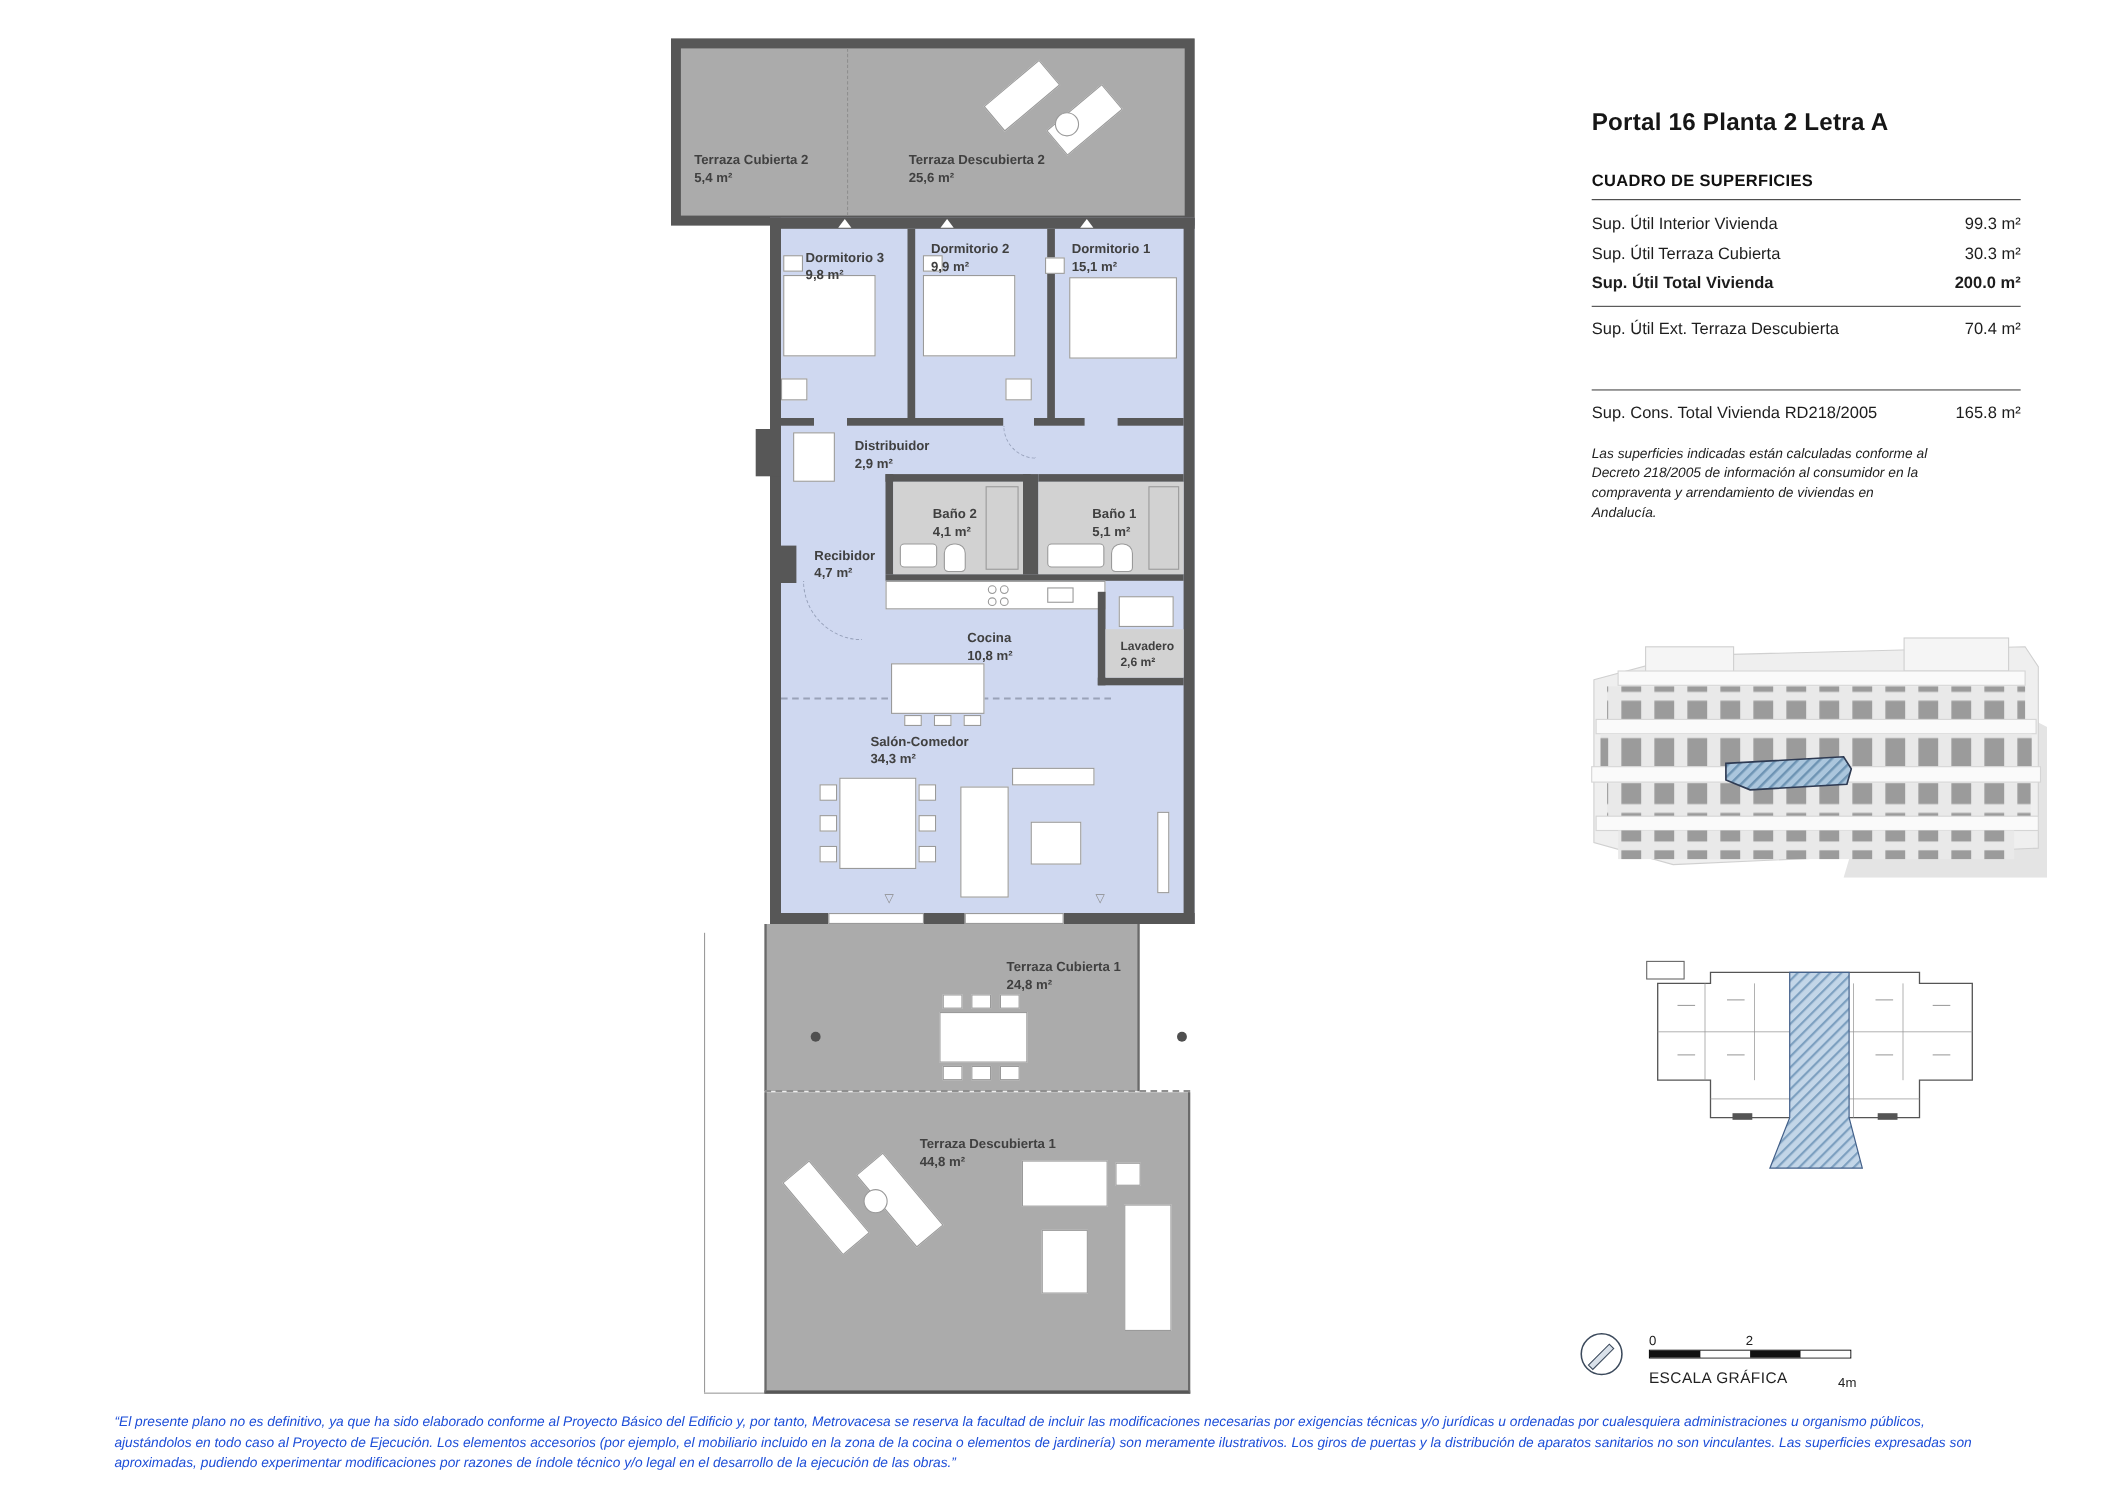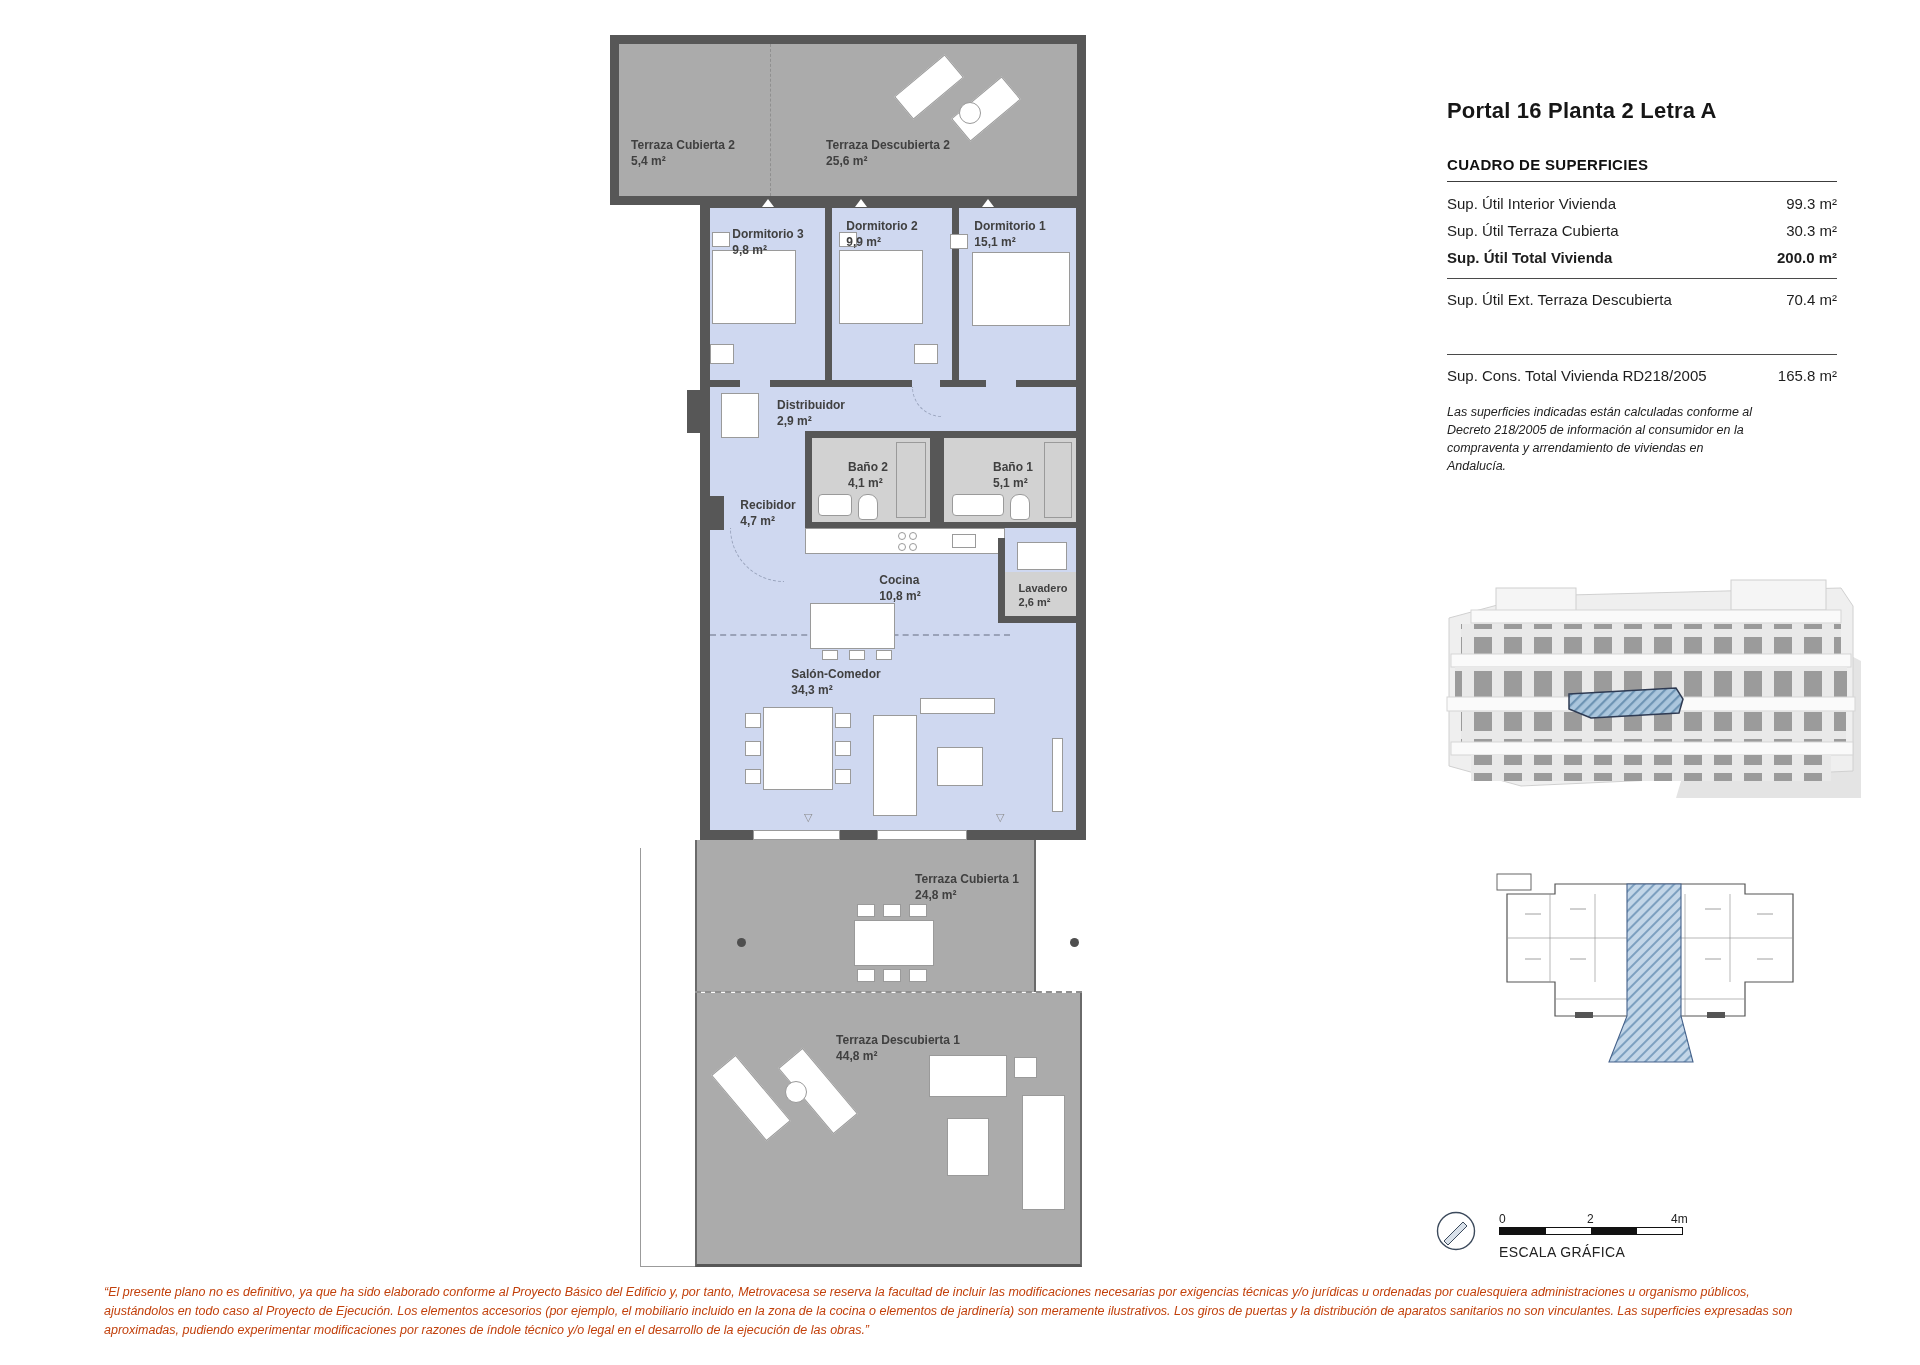--- a/index.html
+++ b/index.html
@@ -54,28 +54,28 @@
   .note { font-size:12.5px; font-style:italic; color:#222; line-height:1.45; margin-top:14px; width:315px; }
 
   .render-svg { position:absolute; left:-6px; top:468px; }
   .keyplan-svg { position:absolute; left:48px; top:766px; }
 
   .scale-area { position:absolute; left:-12px; top:1112px; width:360px; display:flex; gap:22px; }
   .scalebar { position:relative; width:200px; padding-top:2px; }
   .scalebar-labels { position:relative; height:15px; font-size:12px; color:#222; }
   .scalebar-labels .t0 { position:absolute; left:0; }
   .scalebar-labels .t2 { position:absolute; left:88px; }
-  .scalebar-labels .t4 { position:absolute; left:172px; }
+  .scalebar-labels .t4 { position:absolute; left:172px;margin-top:38px; }
   .bar { width:184px; height:8px; border:1px solid #111; display:flex; }
   .bar div { flex:1; }
   .bar .b { background:#111; } .bar .w { background:#fff; }
   .scale-caption { margin-top:9px; font-size:14px; color:#222; letter-spacing:.4px; }
 
   .disclaimer { position:absolute; left:104px; top:1283px; width:1716px;
-                font-size:12.5px; font-style:italic; color:#c2410c; line-height:1.5; }
+                font-size:12.5px; font-style:italic; color:#1d4ed8; line-height:1.5; }
 </style>
 </head>
 <body>
 
 <div class="terrace-top">
   <div class="terrace-divider-v"></div>
   <div class="furn" style="left:295px; top:10px; width:30px; height:66px; transform:rotate(50deg);"></div>
   <div class="furn" style="left:352px; top:32px; width:30px; height:66px; transform:rotate(50deg);"></div>
   <div class="furn round" style="left:340px; top:58px; width:22px; height:22px;"></div>
   <div class="room-label" style="left:64px; top:94px;">

